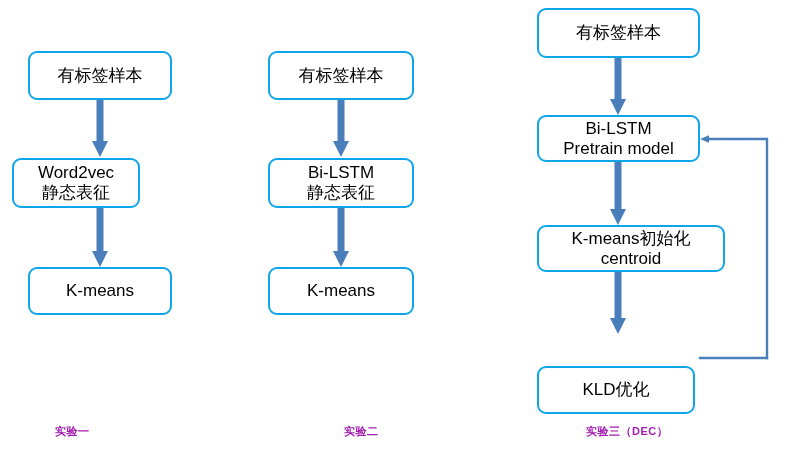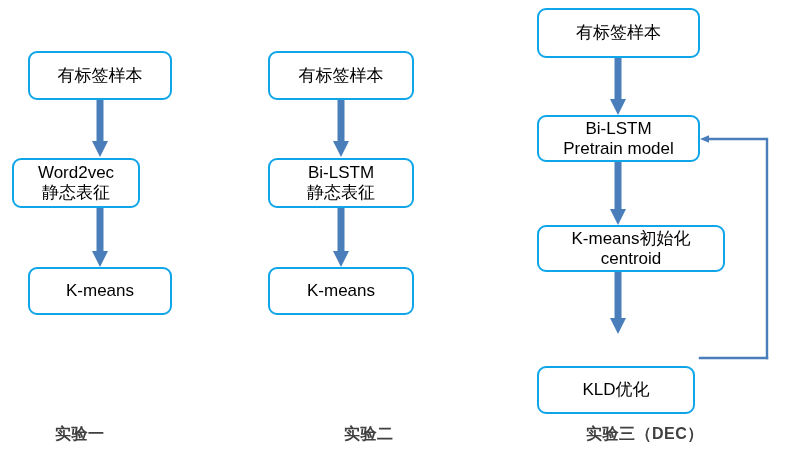--- a/index.html
+++ b/index.html
@@ -45,22 +45,22 @@
     display: block;
     overflow: visible;
   }
   .loop svg {
     display: block;
     overflow: visible;
   }
   .caption {
     position: absolute;
     font-weight: bold;
-    font-size: 16px;
-    color: #404040;
+    font-size: 11px;
+    color: #a21caf;
     white-space: nowrap;
     letter-spacing: 0.5px;
   }
 </style>
 </head>
 <body>
 
 <div id="canvas">
 
   <div class="node" style="left:28px; top:51px; width:144px; height:49px;">有标签样本</div>

